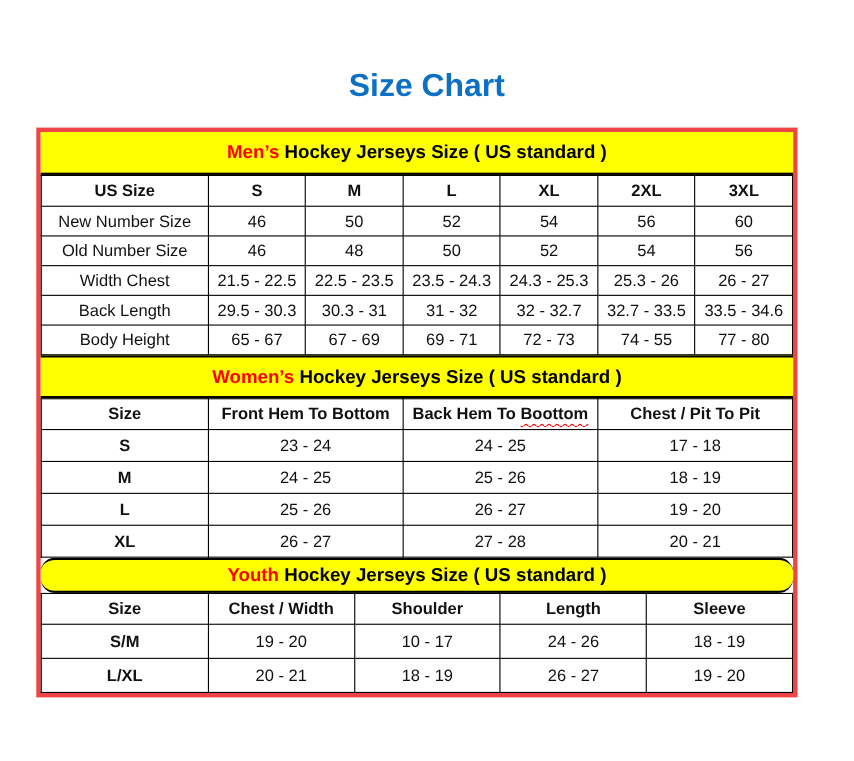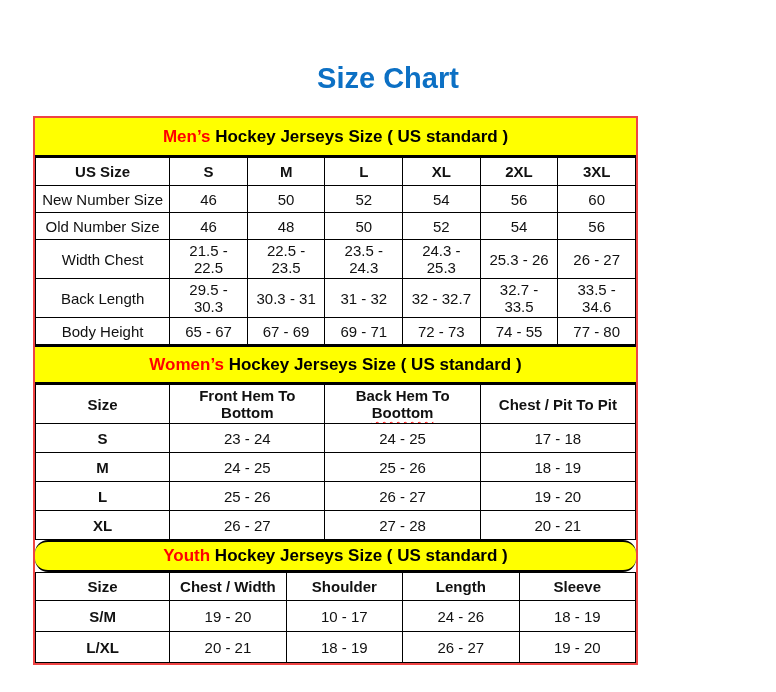--- a/index.html
+++ b/index.html
@@ -14,22 +14,22 @@
   .page-title {
     margin: 62px 0 0 0;
     text-align: center;
     font-size: 29px;
     font-weight: 700;
     color: #0c70c4;
     line-height: 1.15;
   }
   .chart-wrap {
     margin: 21px 0 0 33px;
-    width: 605px;
-    border: 2px solid #ef4444;
+    width: 692px;
+    border: 4px solid #ef4444;
     box-sizing: border-box;
   }
   .banner {
     display: flex;
     justify-content: center;
     align-items: center;
     background: #ffff00;
     font-weight: 700;
     font-size: 17px;
     color: #000;

